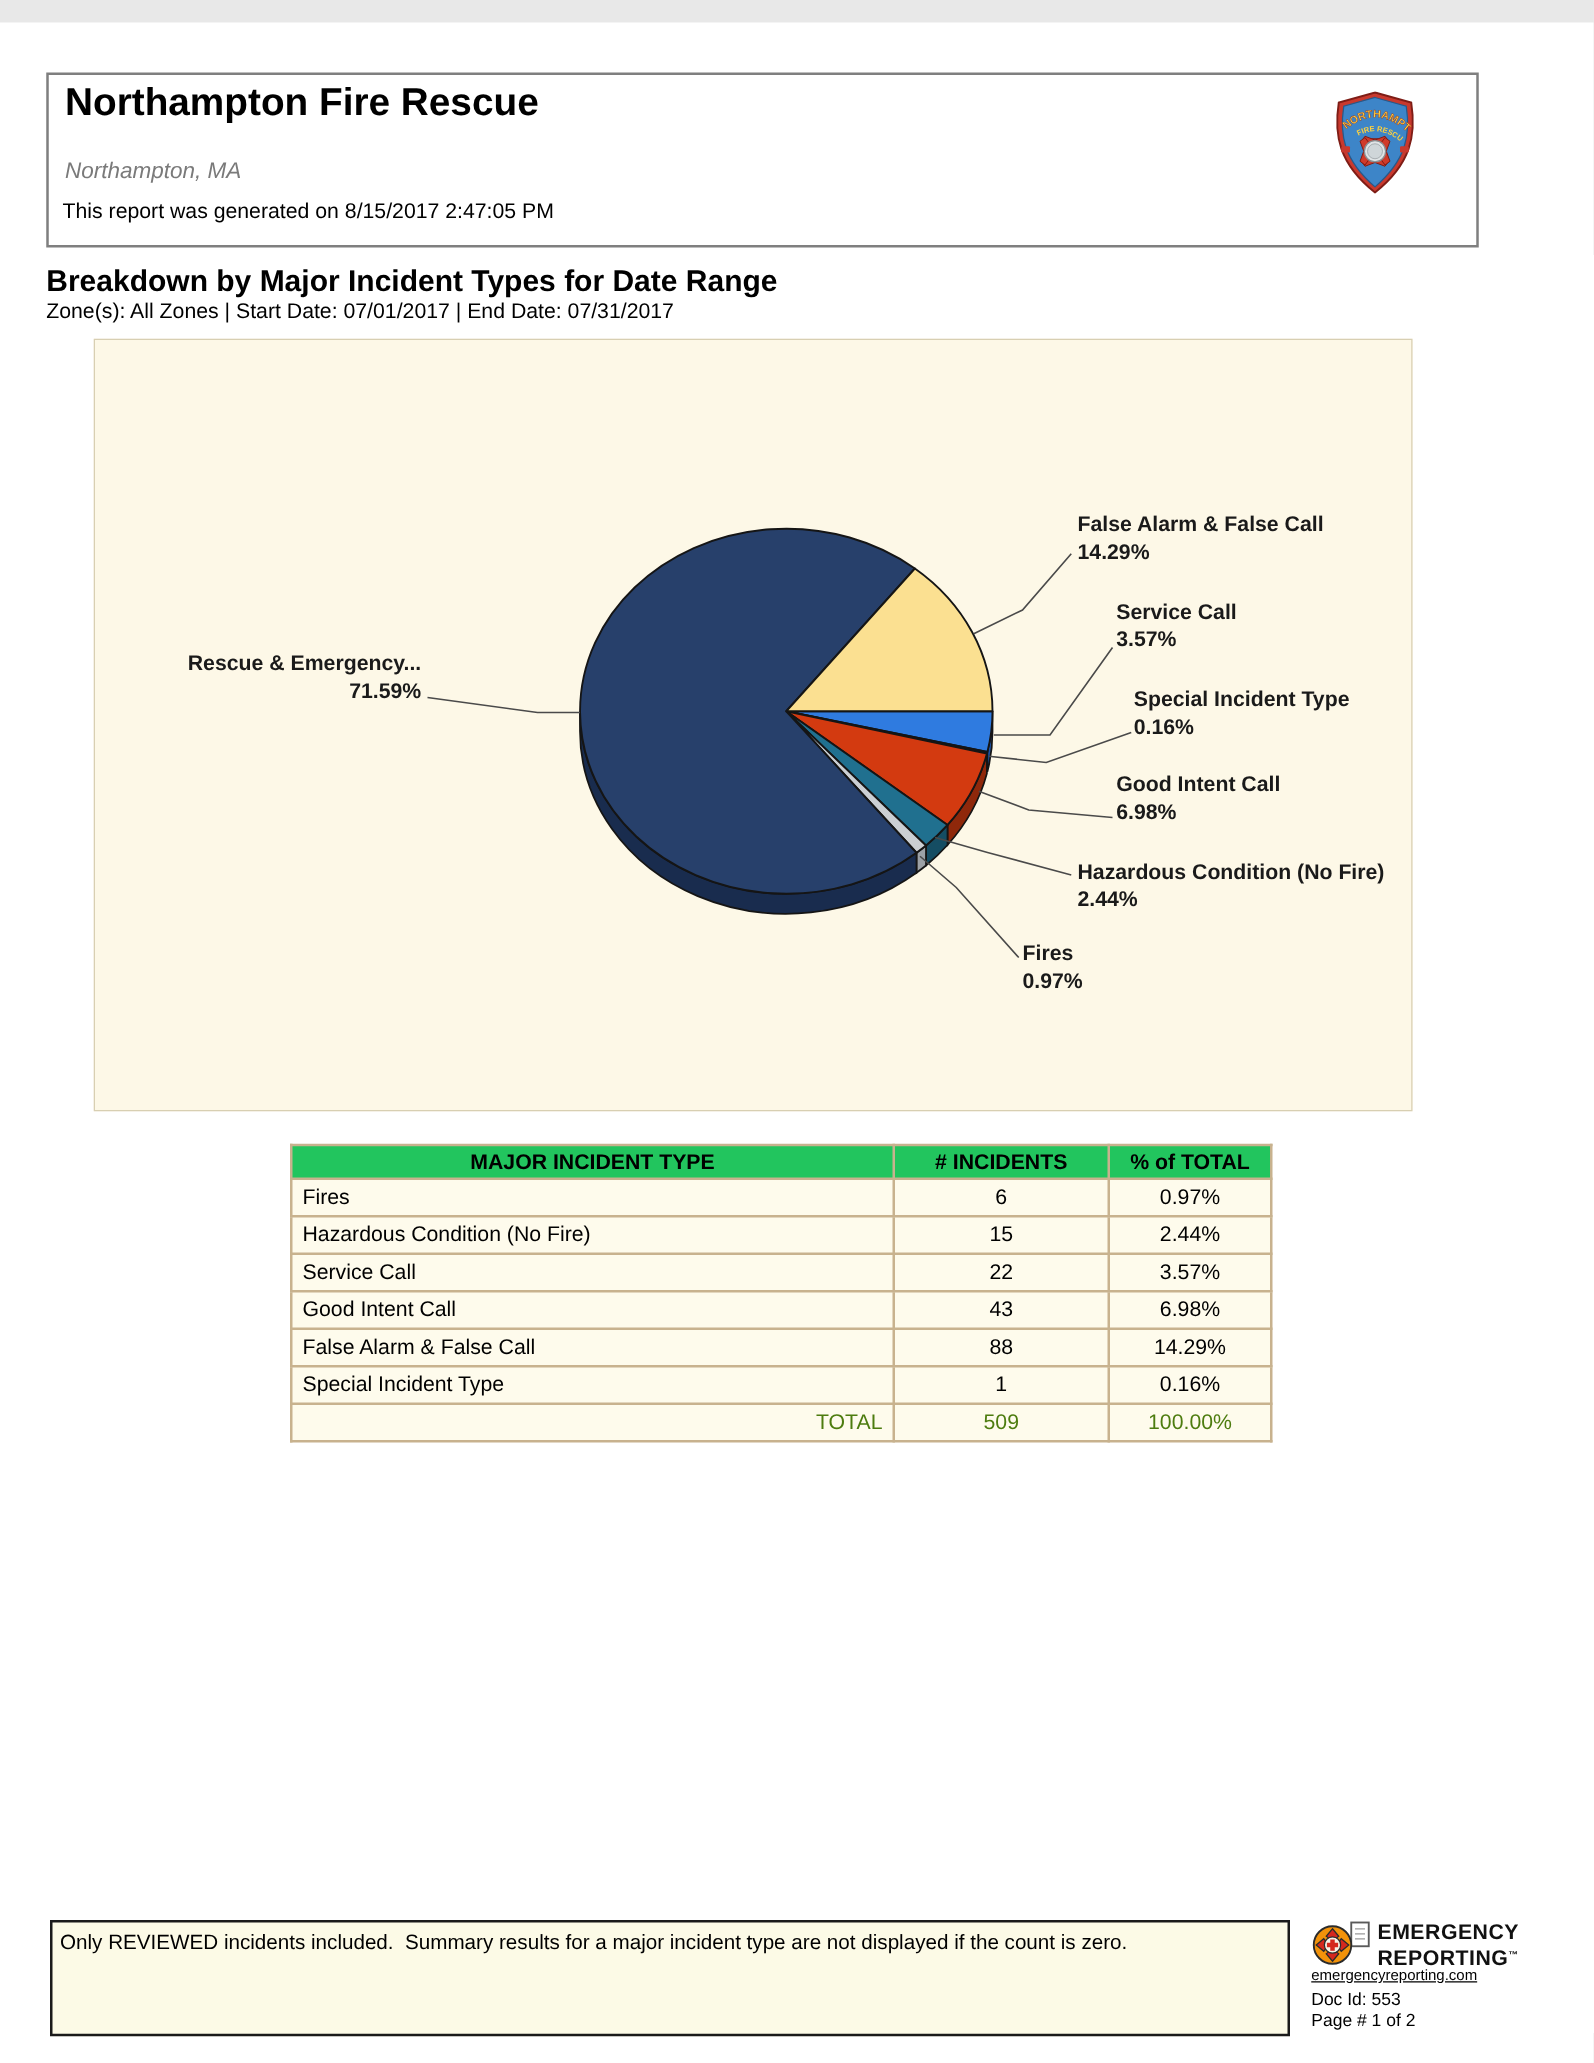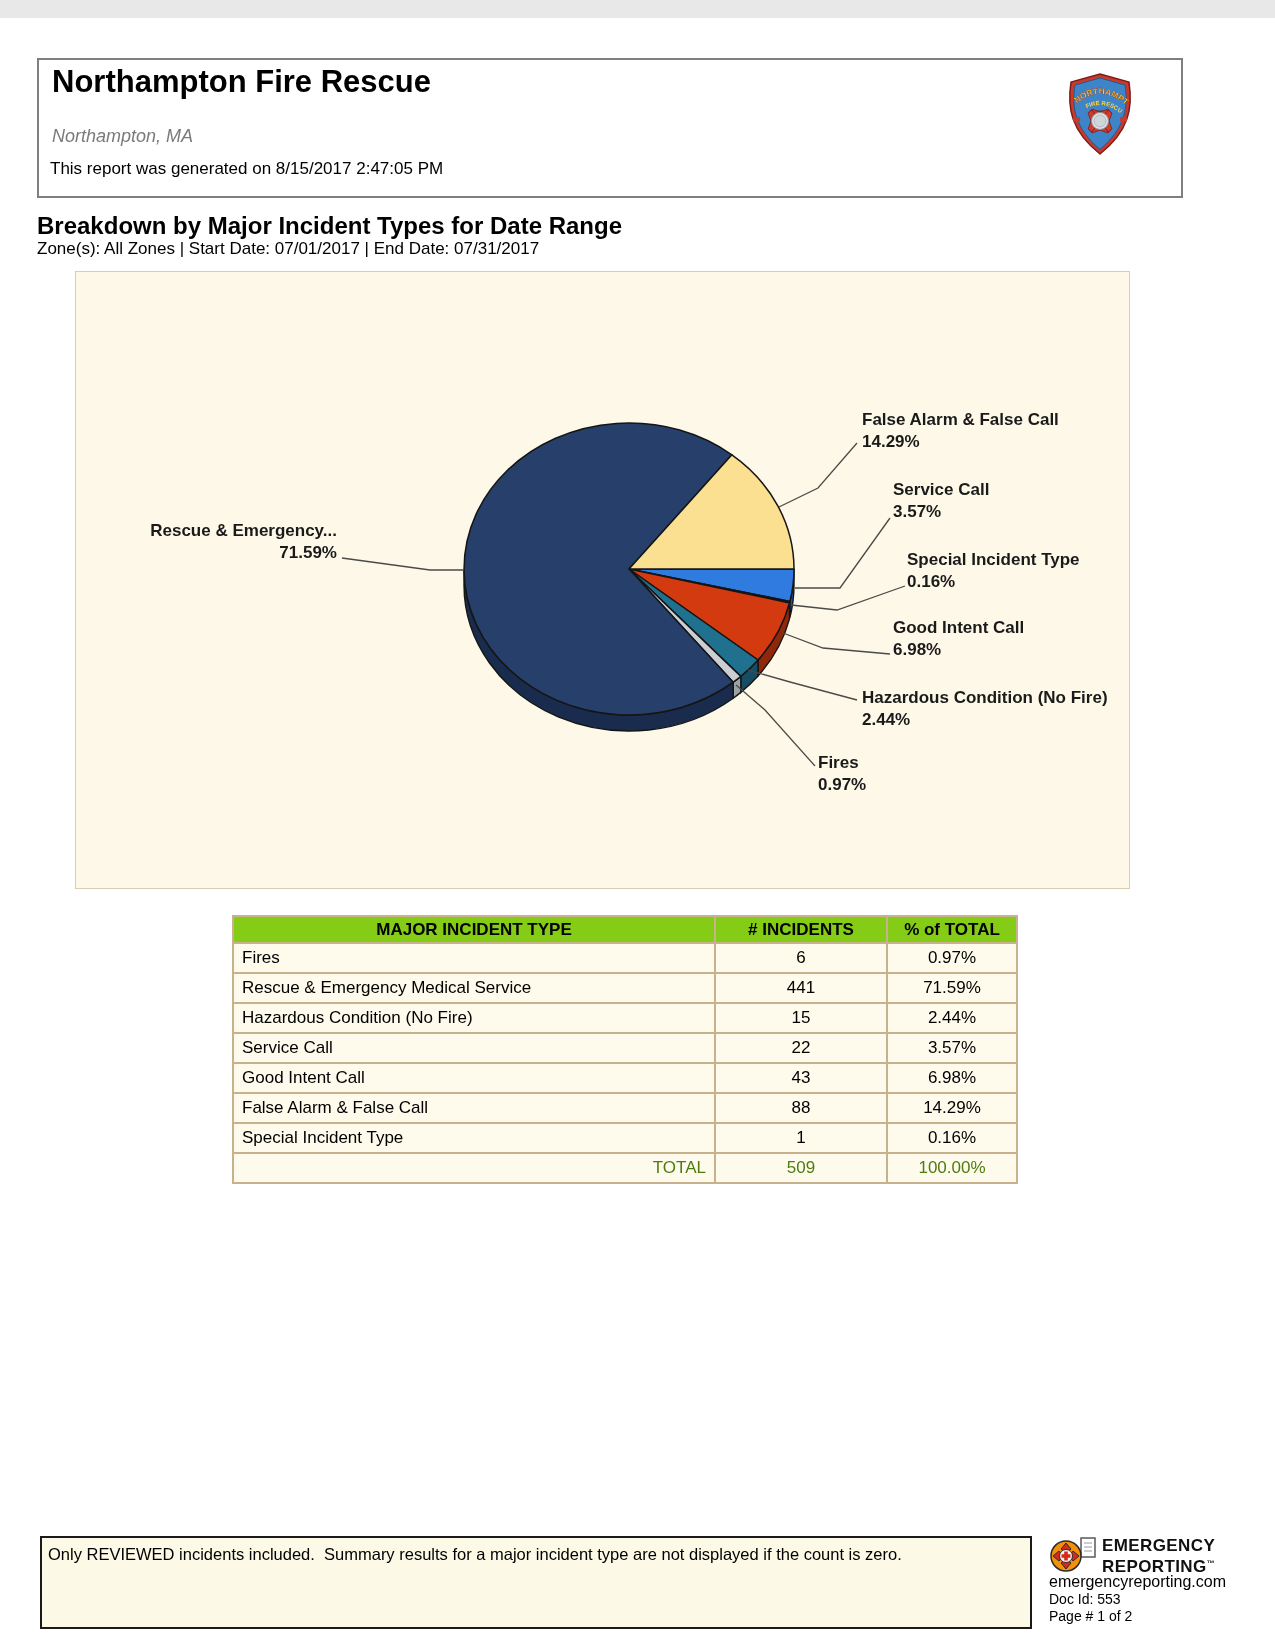--- a/index.html
+++ b/index.html
@@ -18,34 +18,34 @@
   
   .report-title{left:37px;top:194px;font-size:24px;font-weight:bold;color:#000;}
   .report-filters{left:37px;top:221px;font-size:17px;color:#000;}
   
   .chart-panel{left:75px;top:253px;width:1055px;height:618px;background:#fdf8e7;border:1px solid #d8cfb2;box-sizing:border-box;}
   .chart-svg{left:75px;top:253px;width:1055px;height:618px;}
   .callout{position:absolute;font-size:17px;line-height:21.5px;font-weight:bold;color:#1a1a1a;white-space:nowrap;}
   
   .incident-table{left:232px;top:897px;border-collapse:collapse;table-layout:fixed;font-size:17px;color:#000;}
   .incident-table td,.incident-table th{border:2px solid #c8b28e;box-sizing:border-box;padding:0 8px;}
-  .incident-table th{background:#84cc16;height:27px;font-weight:bold;text-align:center;padding:0 4px;}
+  .incident-table th{background:#22c55e;height:27px;font-weight:bold;text-align:center;padding:0 4px;}
   .incident-table td{background:#fefbec;height:30px;}
   .col-type{width:482px;text-align:left;}
   .col-num{width:172px;text-align:center;}
   .col-pct{width:130px;text-align:center;}
   .total-row td{color:#4d7c0f;font-weight:normal;}
   .total-label{text-align:right !important;}
   
   .footer-box{left:40px;top:1518px;width:992px;height:93px;border:2px solid #1a1a1a;background:#fcfae6;box-sizing:border-box;}
   .footer-note{left:48px;top:1527px;width:966px;font-size:16.5px;color:#000;white-space:pre-wrap;}
   .er-logo-icon{left:1049px;top:1517px;width:52px;height:42px;}
   .er-brand{left:1102px;top:1519px;font-size:17px;font-weight:bold;line-height:18px;letter-spacing:0.4px;color:#111;}
   .er-tm{font-size:8px;vertical-align:6px;letter-spacing:0;}
-  .er-site{left:1049px;top:1555px;font-size:16px;color:#000;}
+  .er-site{left:1049px;top:1555px;font-size:12px;color:#000;text-decoration:underline;}
   .er-doc{left:1049px;top:1573px;font-size:14px;color:#000;}
   .er-page{left:1049px;top:1590px;font-size:14px;color:#000;}
 </style>
 </head>
 <body>
 
 <div class="page">
 
   <div class="abs header-box"></div>
   <div class="abs dept-title">Northampton Fire Rescue</div>
@@ -151,25 +151,20 @@
         <th class="col-pct">% of TOTAL</th>
       </tr>
     </thead>
     <tbody>
       <tr>
         <td class="col-type">Fires</td>
         <td class="col-num">6</td>
         <td class="col-pct">0.97%</td>
       </tr>
       <tr>
-        <td class="col-type">Rescue &amp; Emergency Medical Service</td>
-        <td class="col-num">441</td>
-        <td class="col-pct">71.59%</td>
-      </tr>
-      <tr>
         <td class="col-type">Hazardous Condition (No Fire)</td>
         <td class="col-num">15</td>
         <td class="col-pct">2.44%</td>
       </tr>
       <tr>
         <td class="col-type">Service Call</td>
         <td class="col-num">22</td>
         <td class="col-pct">3.57%</td>
       </tr>
       <tr>

